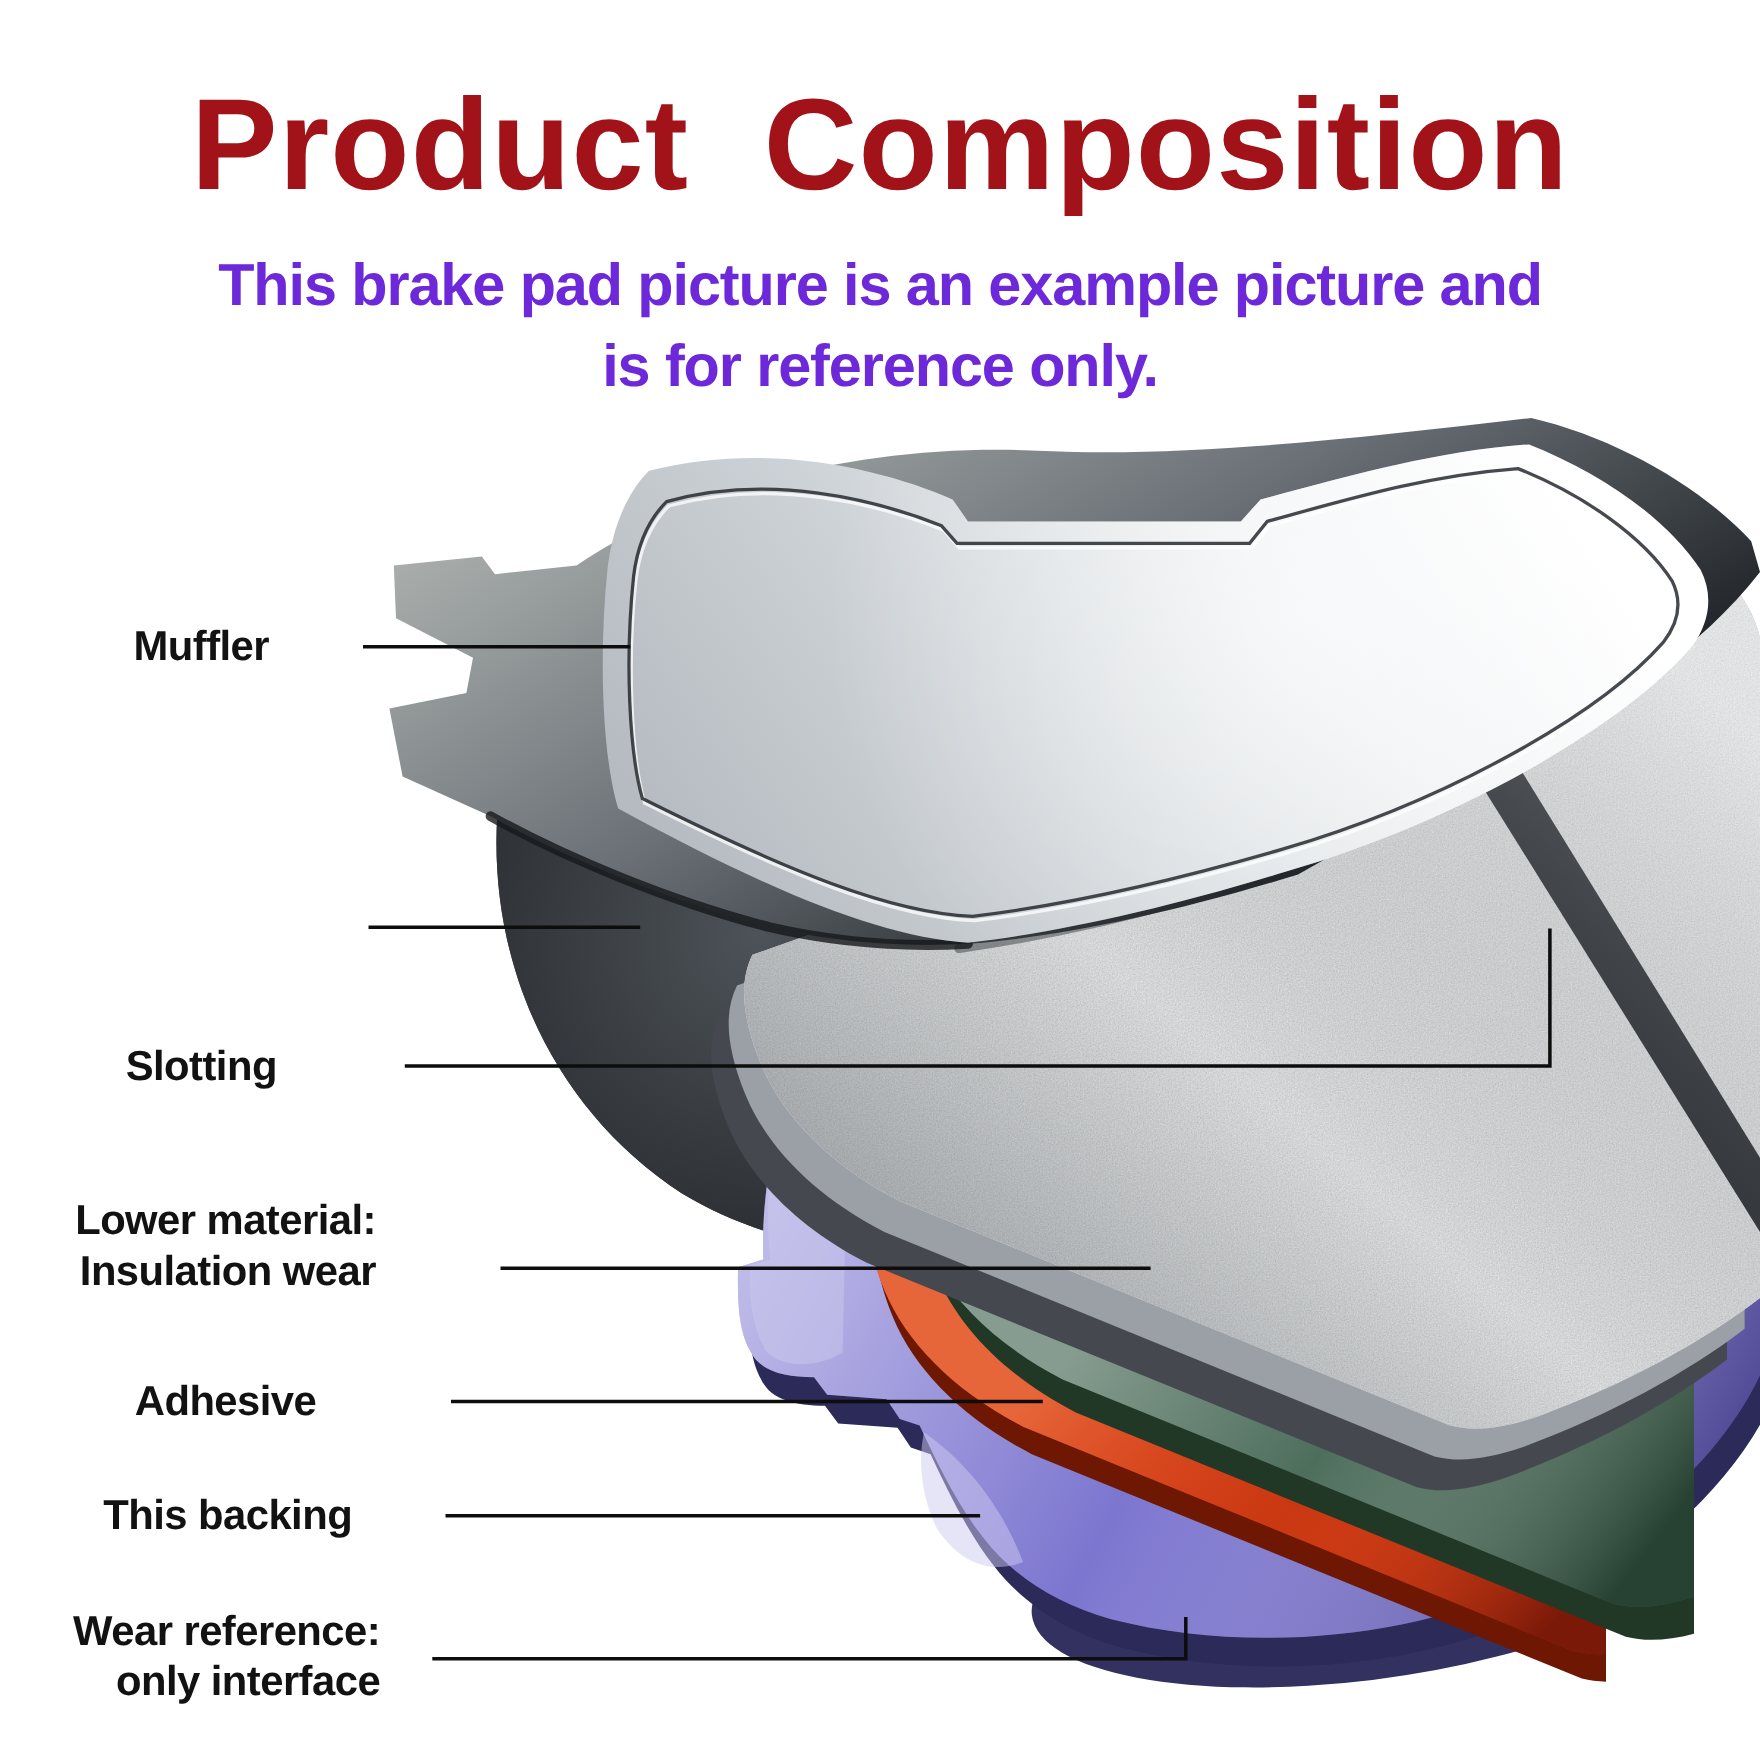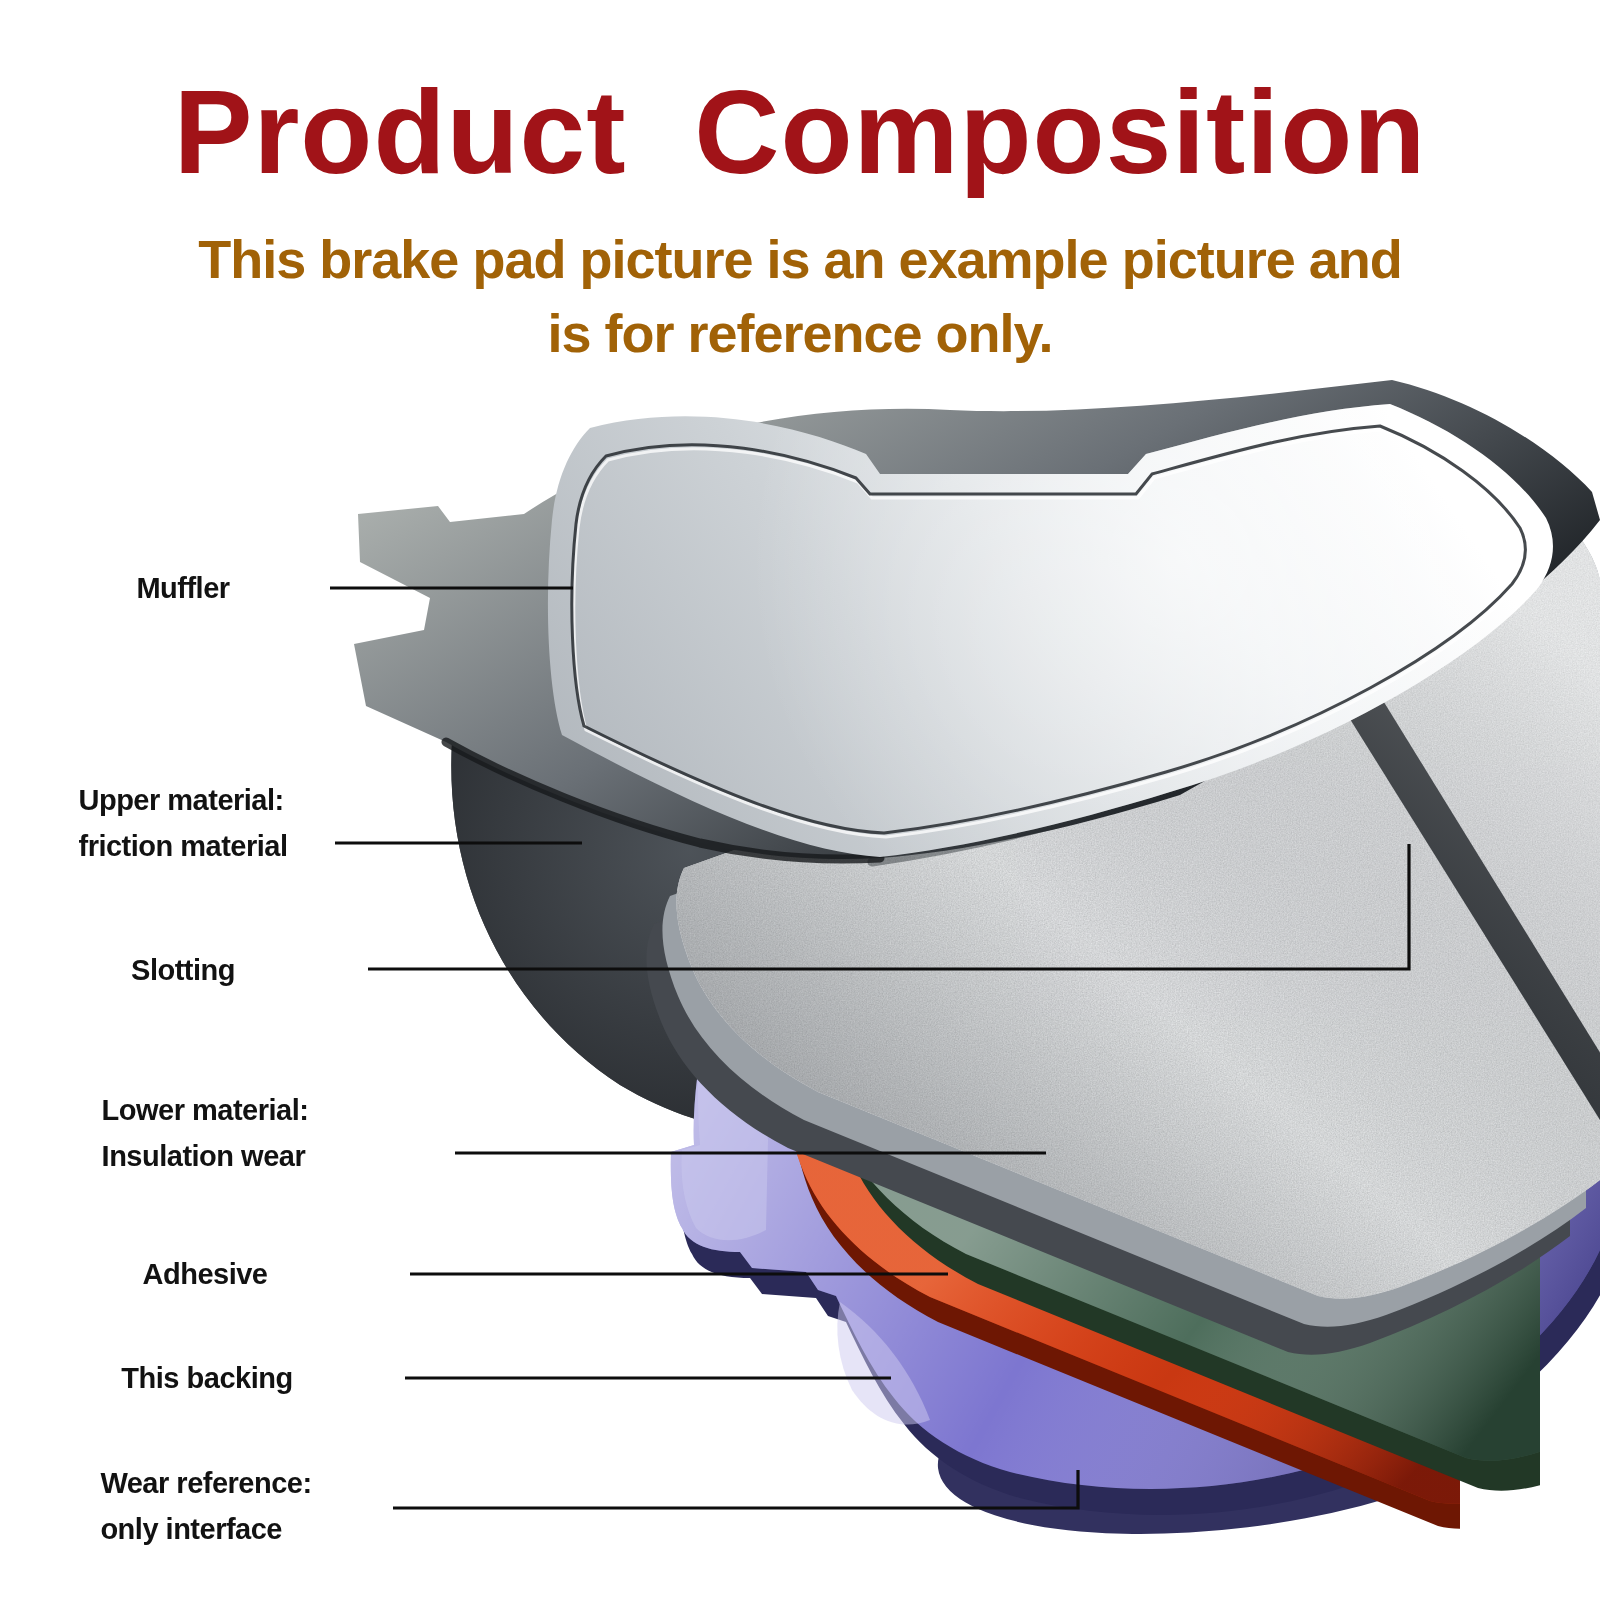--- a/index.html
+++ b/index.html
@@ -2,23 +2,23 @@
 <html><head>
 <meta charset="utf-8">
 <style>
   html,body{margin:0;padding:0;background:#ffffff;}
   #canvas{position:relative;width:1600px;height:1600px;background:#ffffff;overflow:hidden;
           font-family:"Liberation Sans","DejaVu Sans",sans-serif;}
   .title{position:absolute;left:0;top:72px;width:1600px;text-align:center;
          font-size:118px;line-height:120px;font-weight:800;color:#A11318;
          letter-spacing:1px;word-spacing:34px;}
   .subtitle{position:absolute;left:0;top:222px;width:1600px;text-align:center;
-            font-size:54px;line-height:74px;font-weight:700;color:#a16207;letter-spacing:-1px;}
-  .lbl{position:absolute;transform:translate(-50%,-50%);text-align:left;
-       font-size:29px;line-height:46px;font-weight:700;color:#121212;
+            font-size:54px;line-height:74px;font-weight:700;color:#6d28d9;letter-spacing:-1px;}
+  .lbl{position:absolute;transform:translate(-50%,-50%);text-align:right;
+       font-size:38px;line-height:46px;font-weight:700;color:#121212;
        letter-spacing:-0.5px;white-space:nowrap;}
   svg{position:absolute;left:0;top:0;}
 </style>
 </head>
 <body>
 
 <div id="canvas">
 
   <svg width="1600" height="1600" viewBox="0 0 1600 1600">
     <defs>
@@ -199,24 +199,20 @@
 
   <div class="subtitle">
     <div>This brake pad picture is an example picture and</div>
     <div>is for reference only.</div>
   </div>
 
   <div class="lbl" style="left:183px;top:588px">
     <span>Muffler</span>
   </div>
 
-  <div class="lbl" style="left:183px;top:823px">
-    <div>Upper material:</div>
-    <div>friction material</div>
-  </div>
 
   <div class="lbl" style="left:183px;top:970px">
     <span>Slotting</span>
   </div>
 
   <div class="lbl" style="left:205px;top:1133px">
     <div>Lower material:</div>
     <div>Insulation wear</div>
   </div>
 

